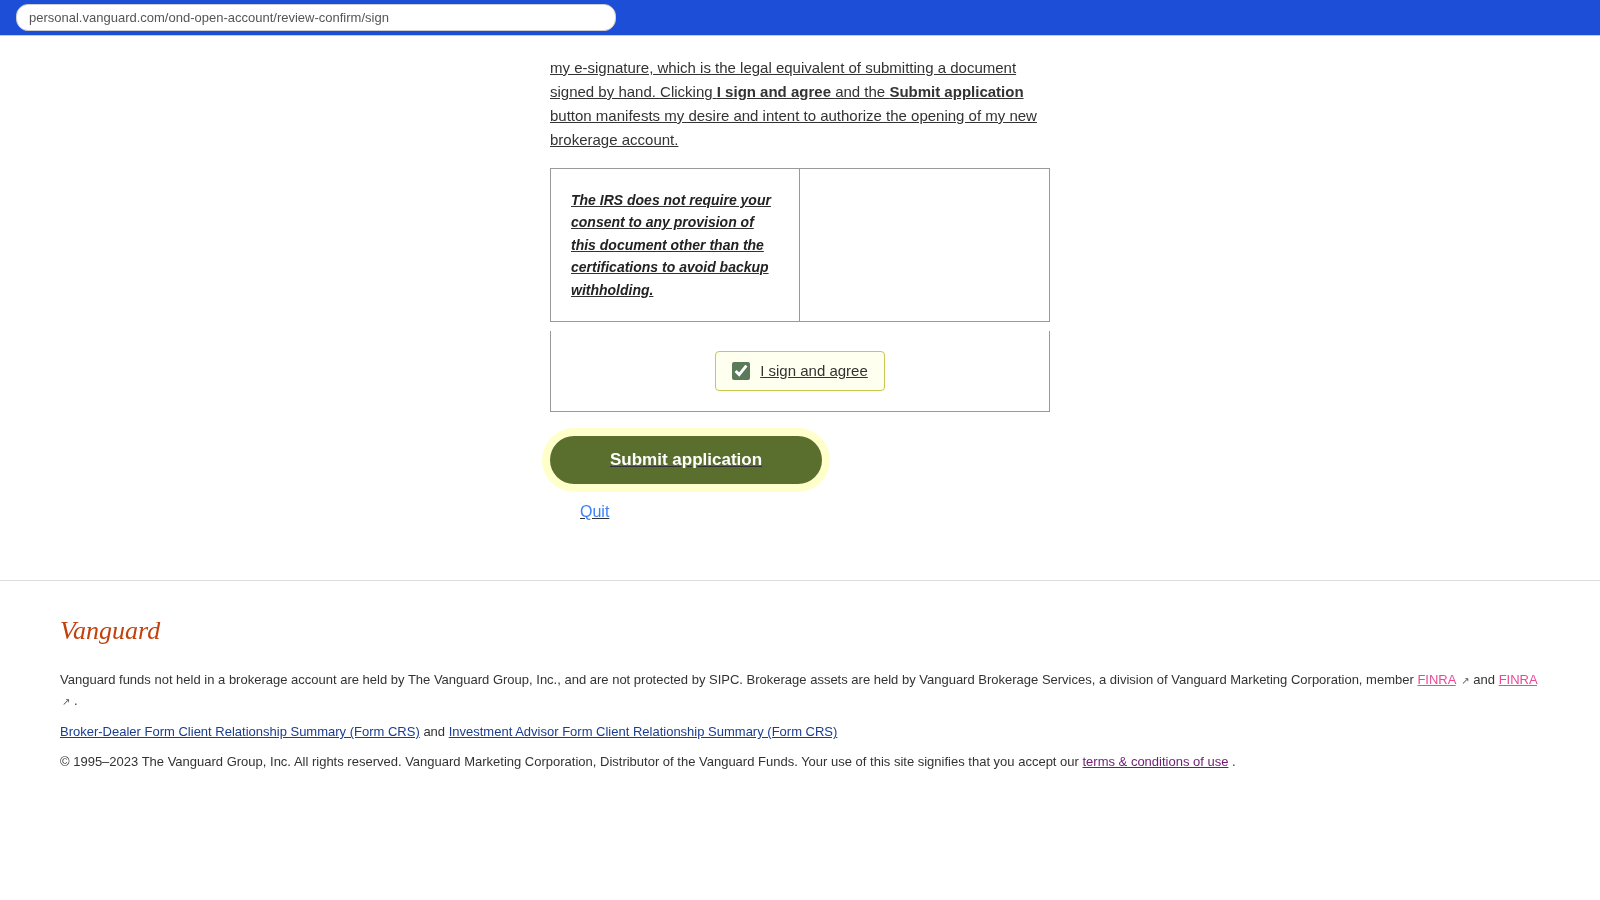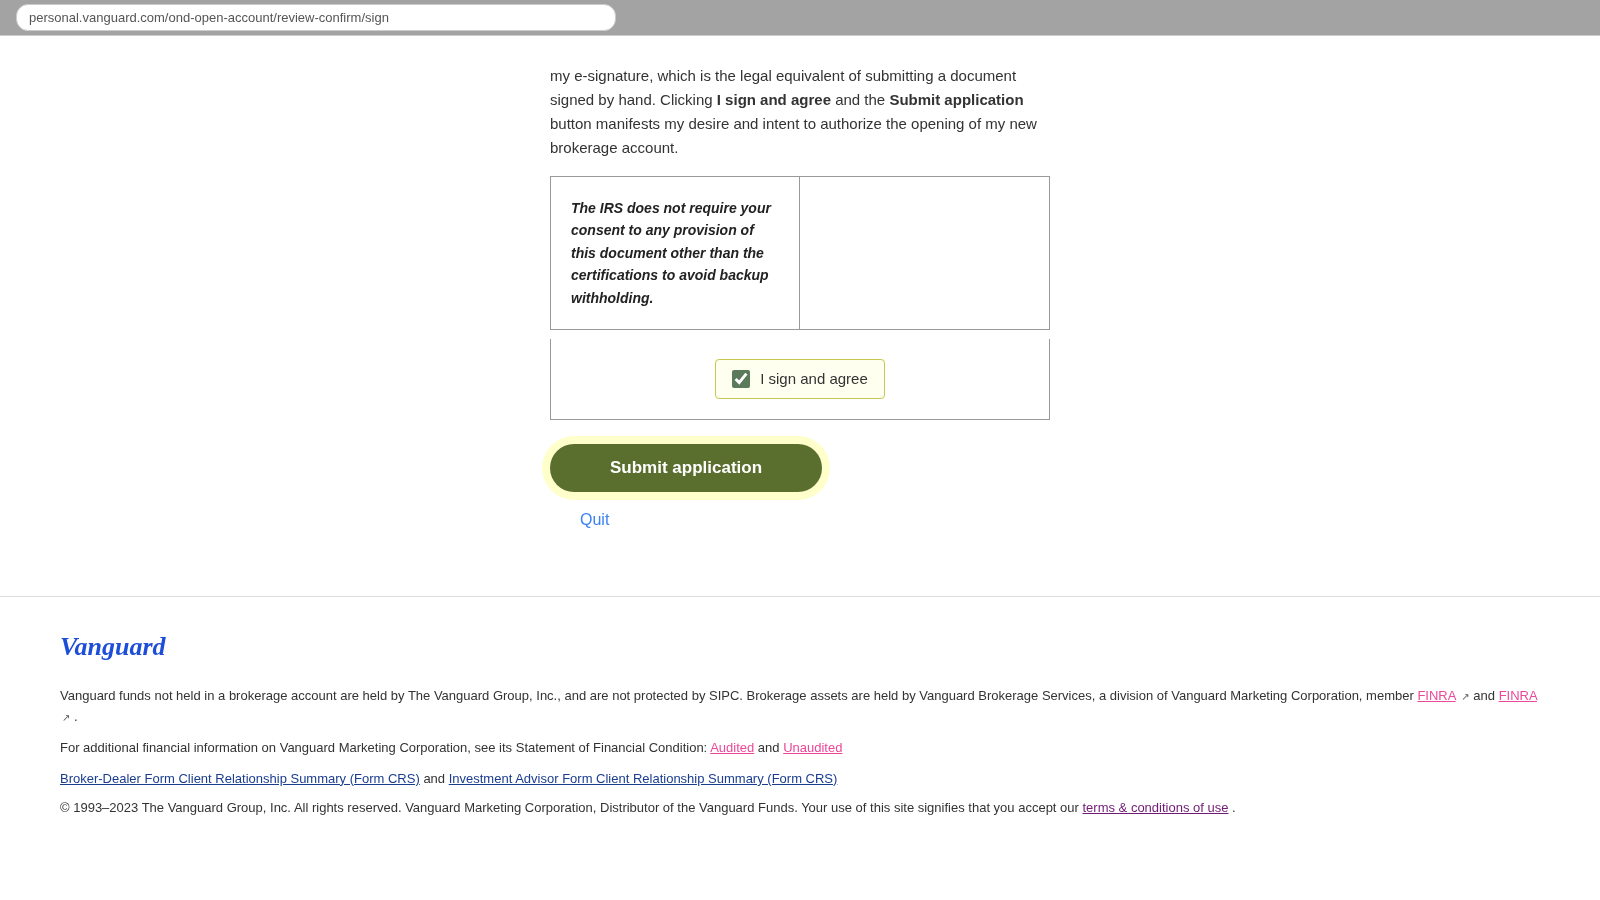--- a/index.html
+++ b/index.html
@@ -13,21 +13,21 @@
       background: #ffffff;
       color: #333;
       width: 1600px;
       min-height: 900px;
       font-size: 15px;
       line-height: 1.5;
     }
 
     
     .browser-bar {
-      background: #a3a3a3;
+      background: #1d4ed8;
       border-bottom: 1px solid #ccc;
       padding: 6px 16px;
       display: flex;
       align-items: center;
       gap: 12px;
       height: 36px;
     }
 
     .browser-bar .url {
       background: white;
@@ -137,23 +137,23 @@
 
     
     .footer {
       background: #ffffff;
       border-top: 1px solid #ddd;
       margin-top: 40px;
       padding: 30px 60px 30px 60px;
     }
 
     .footer-logo {
-      color: #1d4ed8;
+      color: #c2410c;
       font-size: 26px;
-      font-weight: bold;
+      font-weight: normal;
       font-style: italic;
       margin-bottom: 20px;
       font-family: Georgia, serif;
     }
 
     .footer-text {
       font-size: 13px;
       color: #333;
       line-height: 1.6;
       margin-bottom: 10px;
@@ -190,21 +190,22 @@
     .external-icon {
       display: inline-block;
       font-size: 10px;
       margin-left: 2px;
       color: #555;
     }
 
     .content-wrapper {
       display: flex;
       justify-content: center;
-      padding: 8px 300px;
+      padding: 0 300px;
+      text-decoration: underline;
     }
 
     .main-content {
       width: 500px;
     }
   </style>
 </head>
 <body>
 
 <div class="browser-bar">
@@ -249,31 +250,25 @@
   <p class="footer-text">
     <span>Vanguard funds not held in a brokerage account are held by The Vanguard Group, Inc., and are not protected by SIPC. Brokerage assets are held by Vanguard Brokerage Services, a division of Vanguard Marketing Corporation, member</span>
     <a href="#">FINRA</a>
     <span class="external-icon">↗</span>
     <span>and</span>
     <a href="#">FINRA</a>
     <span class="external-icon">↗</span>
     <span>.</span>
   </p>
 
-  <p class="footer-text">
-    <span>For additional financial information on Vanguard Marketing Corporation, see its Statement of Financial Condition:</span>
-    <a href="#">Audited</a>
-    <span> and </span>
-    <a href="#">Unaudited</a>
-  </p>
 
   <p class="footer-links">
     <a href="#">Broker-Dealer Form Client Relationship Summary (Form CRS)</a>
     <span> and </span>
     <a href="#">Investment Advisor Form Client Relationship Summary (Form CRS)</a>
   </p>
 
   <p class="footer-copyright">
-    <span>© 1993–2023 The Vanguard Group, Inc. All rights reserved. Vanguard Marketing Corporation, Distributor of the Vanguard Funds. Your use of this site signifies that you accept our</span>
+    <span>© 1995–2023 The Vanguard Group, Inc. All rights reserved. Vanguard Marketing Corporation, Distributor of the Vanguard Funds. Your use of this site signifies that you accept our</span>
     <a href="#">terms &amp; conditions of use</a>
     <span>.</span>
   </p>
 </div>
 
 </body></html>

